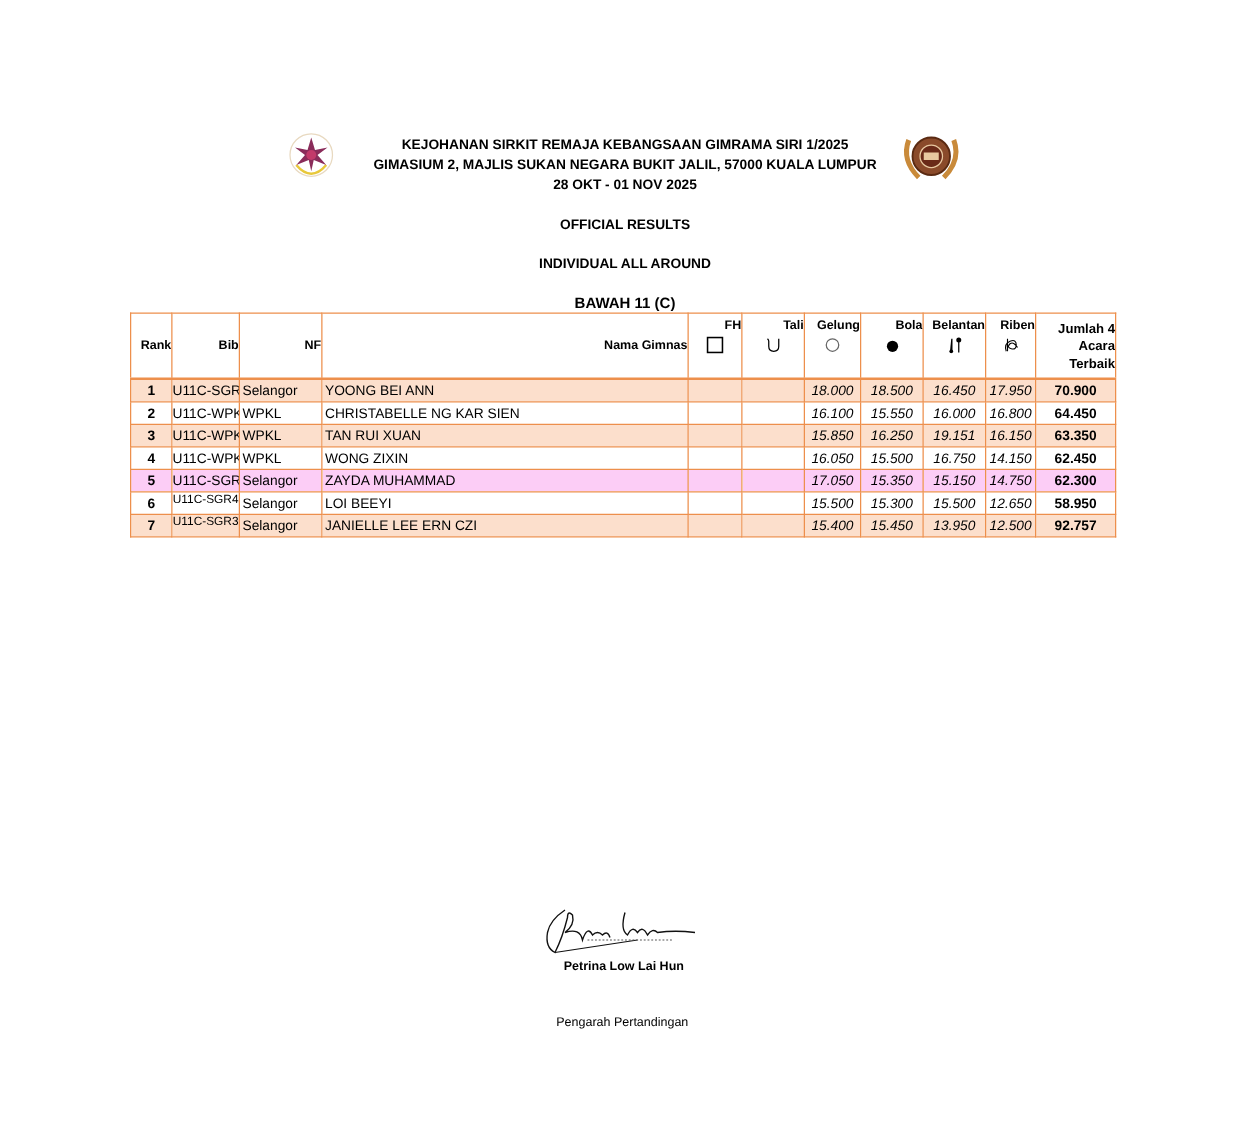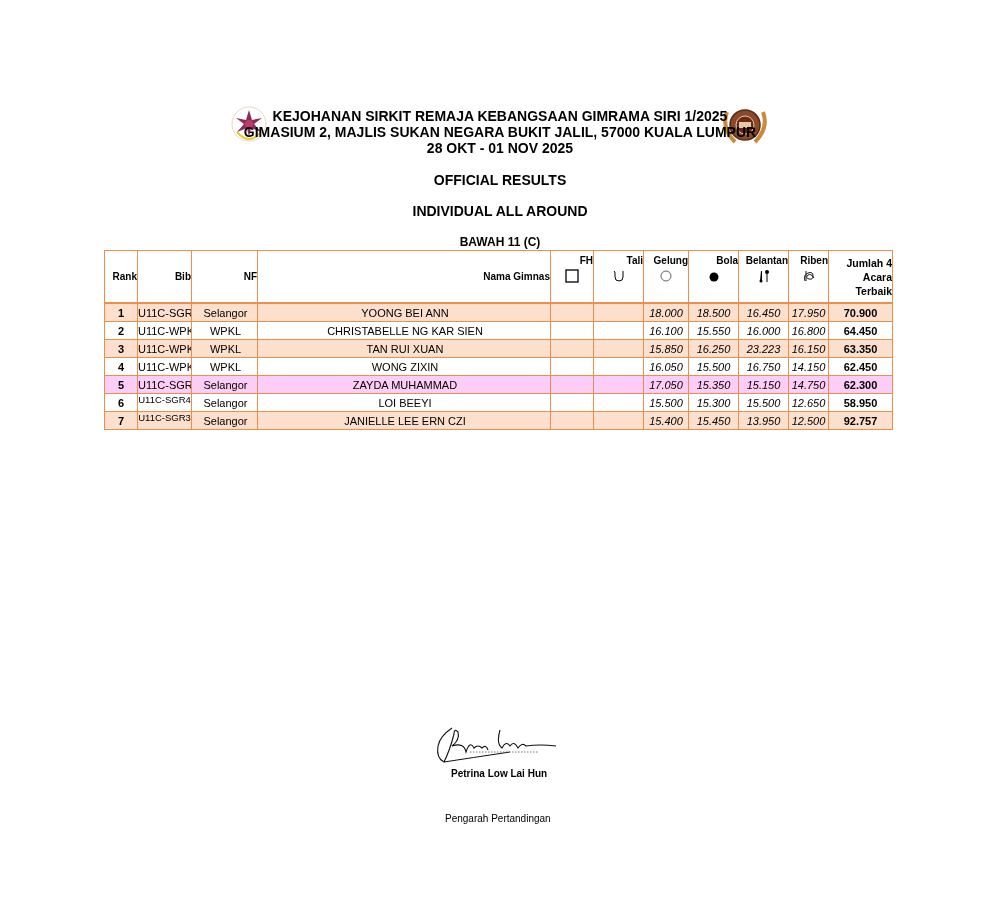--- a/index.html
+++ b/index.html
@@ -1,33 +1,33 @@
 <!DOCTYPE html>
 <html><head>
   <meta charset="utf-8">
   <style>
     html, body { margin: 0; padding: 0; background: #ffffff; }
     body { width: 1000px; height: 902px; position: relative; overflow: hidden;
       font-family: "Liberation Sans", sans-serif; color: #000; }
     .abs { position: absolute; }
-    .hdr { left: 0; width: 1000px; text-align: center; font-weight: bold; font-size: 14px; line-height: 16px; }
+    .hdr { left: 0; width: 1000px; text-align: center; font-weight: bold; font-size: 11px; line-height: 16px; }
     .logo-left { left: 229px; top: 104px; width: 40px; height: 42px; }
     .logo-right { left: 719px; top: 104px; width: 52px; height: 42px; }
     table.res { position: absolute; left: 104px; top: 250px; border-collapse: collapse; table-layout: fixed; width: 788px; }
     table.res td, table.res th { border: 1px solid #ed8f4c; padding: 0; font-size: 11px; height: 17px; overflow: hidden; white-space: nowrap; }
     table.res th { font-weight: bold; height: 48px; vertical-align: middle; text-align: right; font-size: 10px; line-height: 13px; }
     table.res thead tr { border-bottom: 2px solid #ed8f4c; }
     .top-th { vertical-align: top !important; padding-top: 3px !important; }
     tr.odd td { background: #fcdfcc; }
     tr.even td { background: #ffffff; }
     tr.hl td { background: #fccdf6; }
     td.rank { text-align: center; font-weight: bold; font-size: 12px; }
     td.bib { text-align: center; font-size: 6.5px; }
     td.bib.big { font-size: 9.5px; vertical-align: top; }
-    td.nf, td.name { padding-left: 2px !important; font-size: 11.5px; text-align: center; }
+    td.nf, td.name { padding-left: 2px !important; font-size: 11.5px; }
     td.num { text-align: center; font-size: 11px; font-style: italic; }
     td.tot { text-align: center; font-weight: bold; font-size: 12px; margin-top: 20px; }
     .ico { display: block; margin: 2px auto 0; }
     .sig { left: 430px; top: 722px; width: 140px; height: 50px; }
     .sig-name { left: 451px; top: 768px; font-weight: bold; font-size: 10px; text-align: right; }
     .sig-role { left: 445px; top: 782px; font-size: 10px; margin-top: 31px; }
   </style>
 </head>
 <body>
 
@@ -154,21 +154,21 @@
       </tr>
       <tr class="odd">
         <td class="rank">3</td>
         <td class="bib">U11C-WPKL1</td>
         <td class="nf">WPKL</td>
         <td class="name">TAN RUI XUAN</td>
         <td class="num"></td>
         <td class="num"></td>
         <td class="num">15.850</td>
         <td class="num">16.250</td>
-        <td class="num">23.223</td>
+        <td class="num">19.151</td>
         <td class="num">16.150</td>
         <td class="tot">63.350</td>
       </tr>
       <tr class="even">
         <td class="rank">4</td>
         <td class="bib">U11C-WPKL2</td>
         <td class="nf">WPKL</td>
         <td class="name">WONG ZIXIN</td>
         <td class="num"></td>
         <td class="num"></td>

